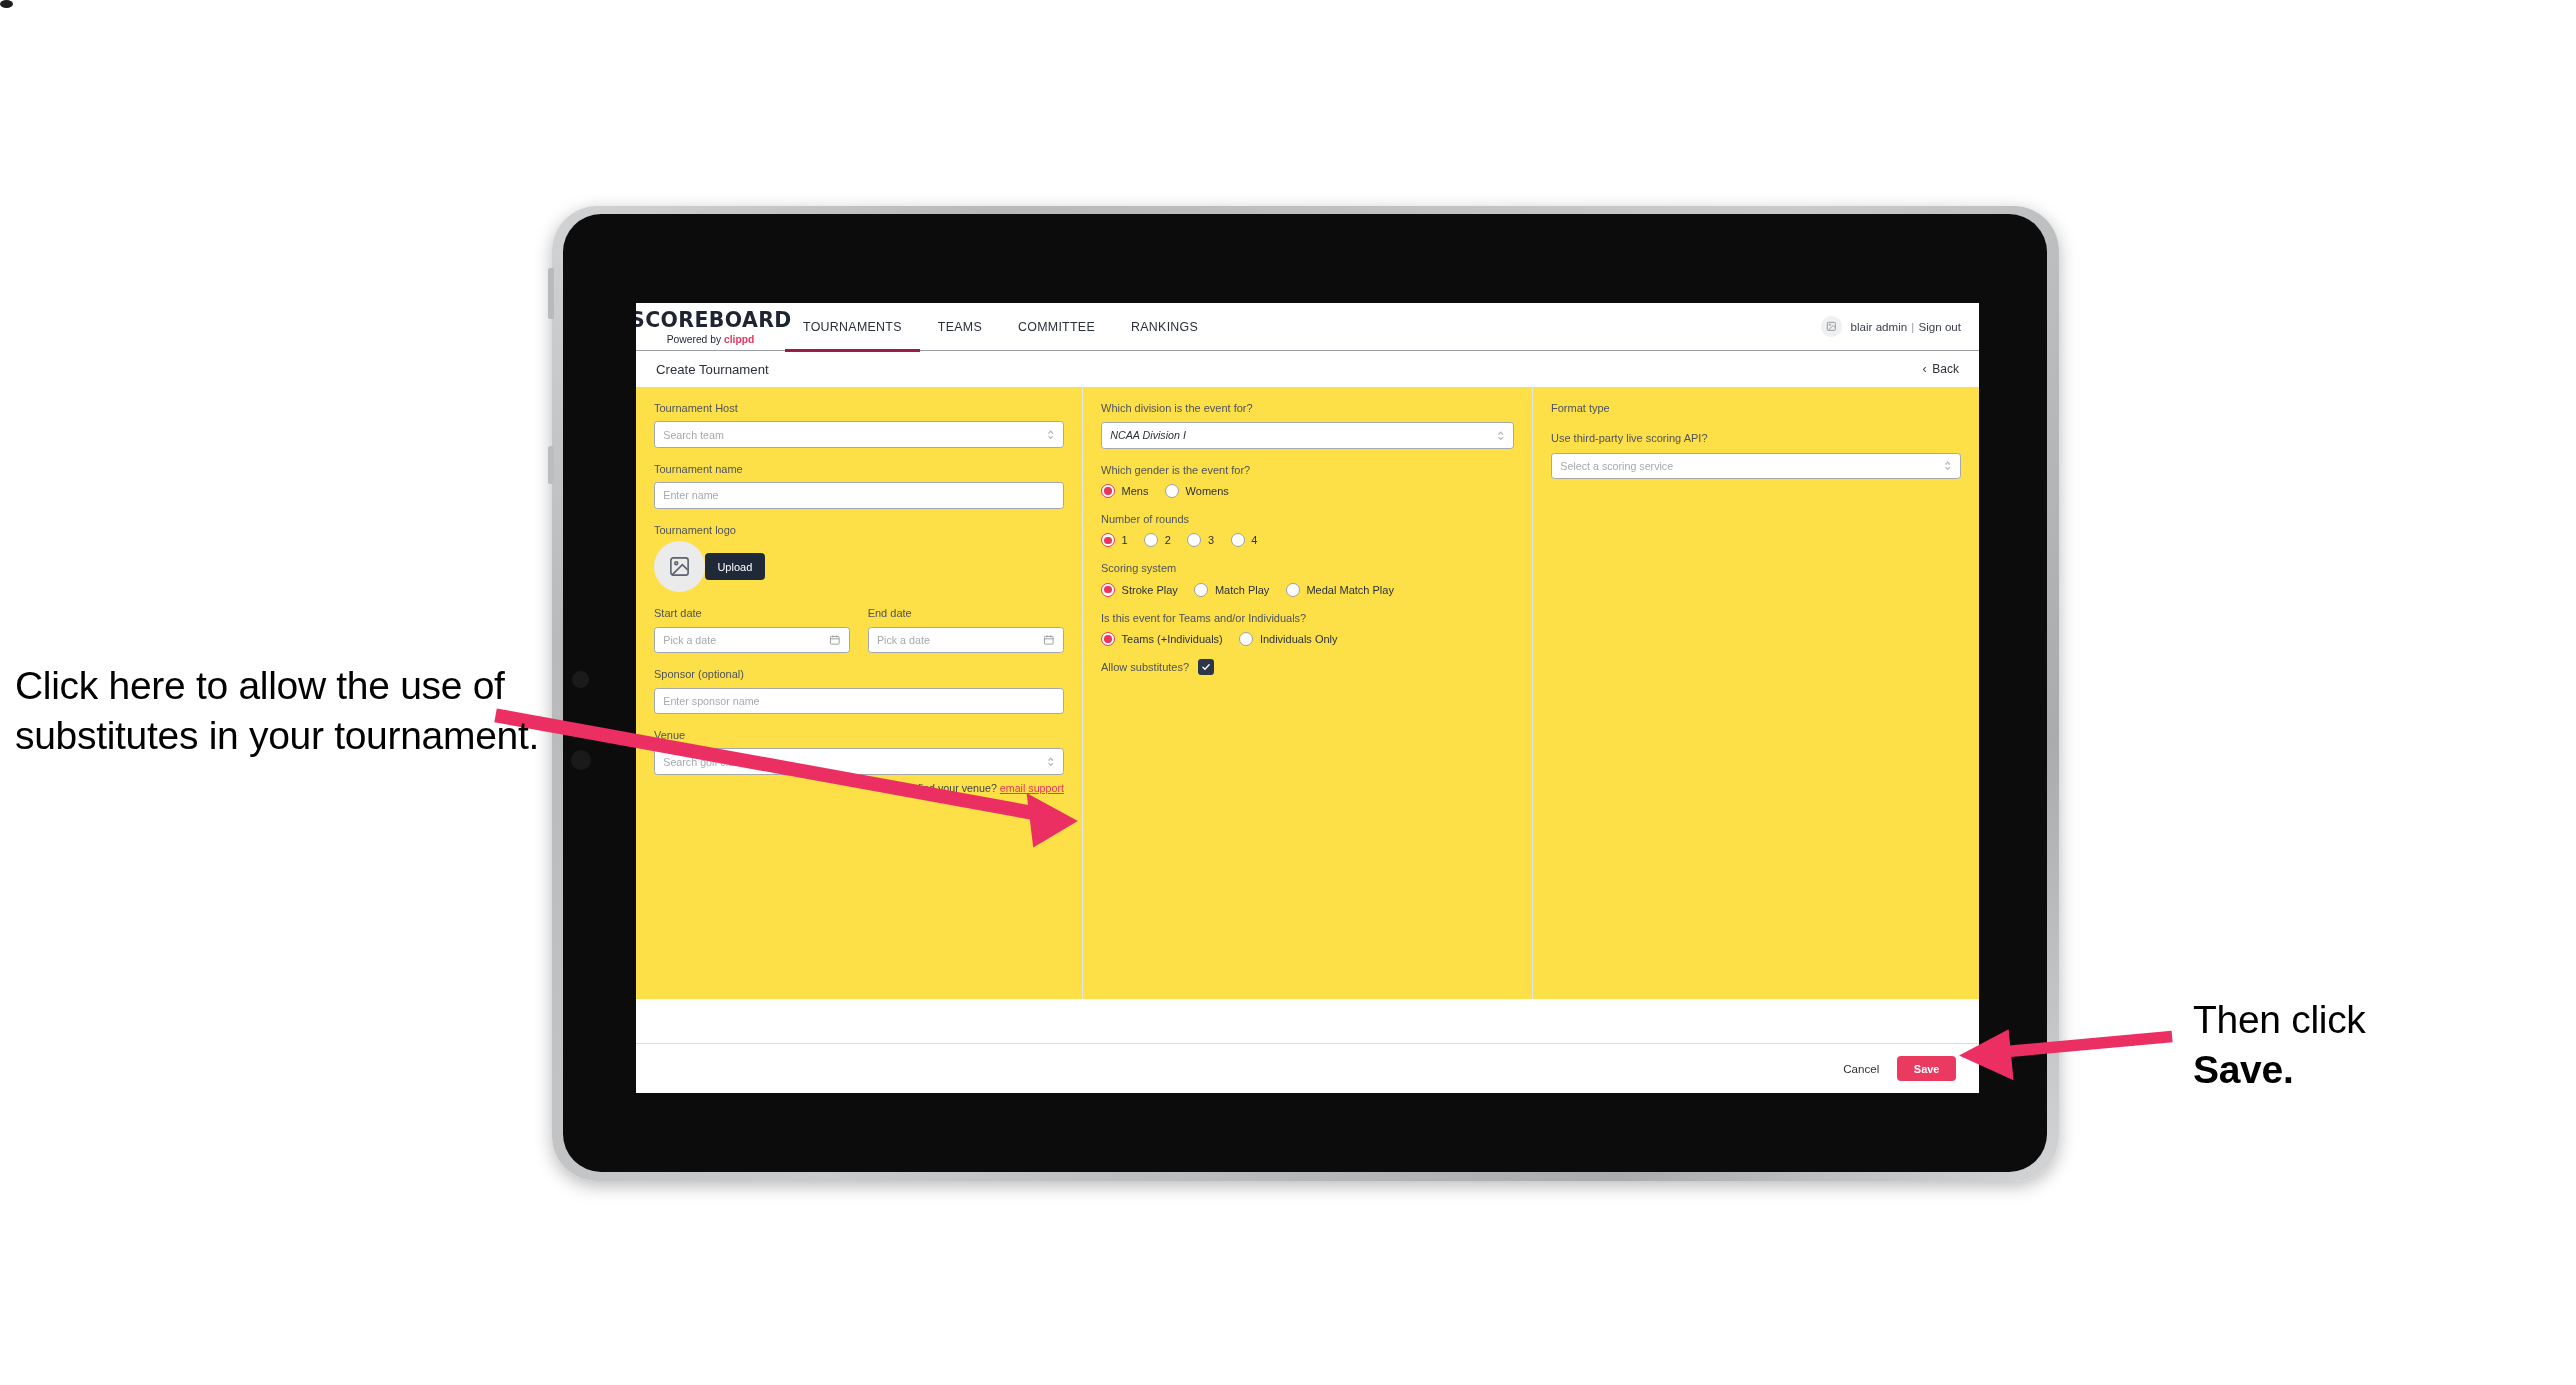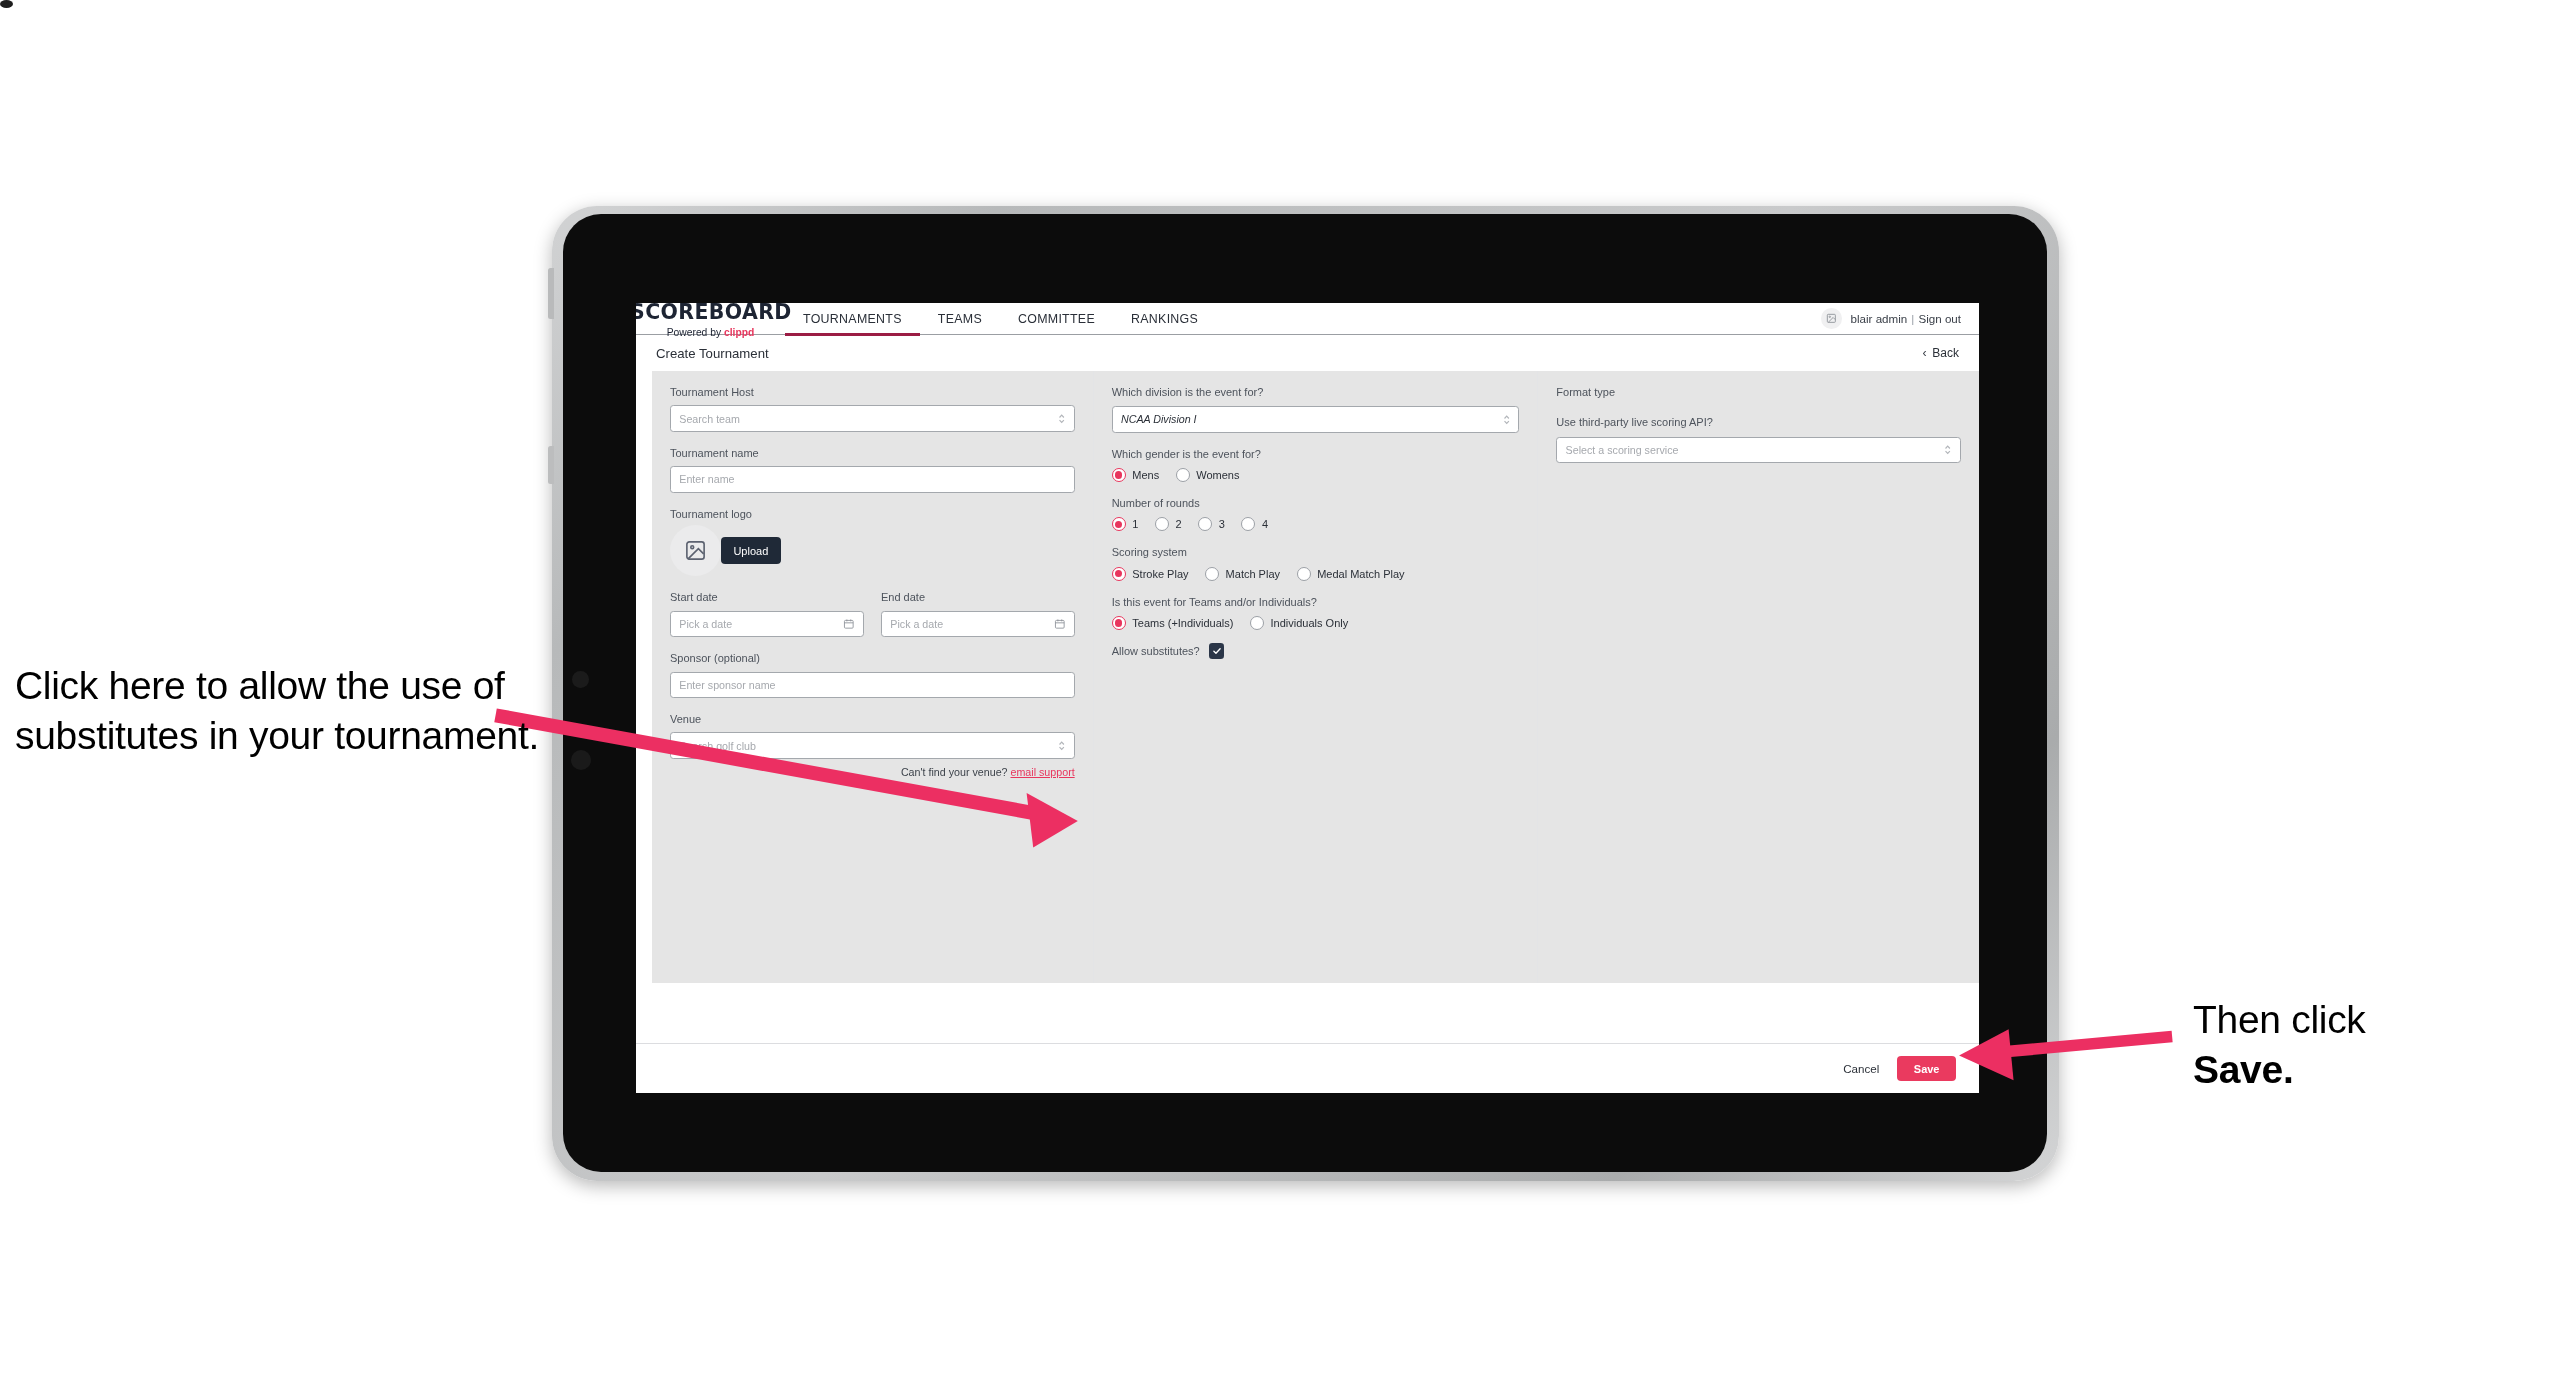--- a/index.html
+++ b/index.html
@@ -42,21 +42,21 @@
   #app {
     position: absolute;
     left: 636px; top: 303px;
     width: 1343px; height: 790px;
     background: #ffffff;
     overflow: hidden;
   }
 
   
   #topnav {
-    position: relative; height: 32px;
+    position: relative; height: 48px;
     background: #ffffff;
     border-bottom: 1.7px solid #9b9ea3;
     display: flex; align-items: stretch;
   }
   #brand {
     width: 149px; display: flex; flex-direction: column;
     align-items: center; justify-content: center; padding-top: 1.7px;
   }
   #brand-word {
     font-family: "DejaVu Sans", sans-serif;
@@ -96,21 +96,21 @@
   }
   #page-title { font-size: 13.2px; color: #2b3038; }
   #back-link {
     margin-left: auto; display: flex; align-items: center; gap: 5.8px;
     font-size: 12px; color: #2b3038; cursor: pointer;
   }
   #back-chevron { font-size: 12.4px; color: #3a4049; line-height: 1; }
 
   
   #form-area {
-    display: flex; height: 612px; background: #e5e5e5; margin-left: 16px;
+    display: flex; height: 612px; background: #fde047;
   }
   .col { padding: 15px 18px 0 18px; }
   #col-left  { width: 446px; }
   #col-mid   { width: 450px; border-left: 0.8px solid #e3e4e6; }
   #col-right { width: 447px; border-left: 0.8px solid #e3e4e6; }
 
   .field-label {
     font-size: 11px; color: #4d535c; margin-bottom: 7.4px; display: block;
   }
   .field-label.tight { margin-bottom: 5.8px; }

